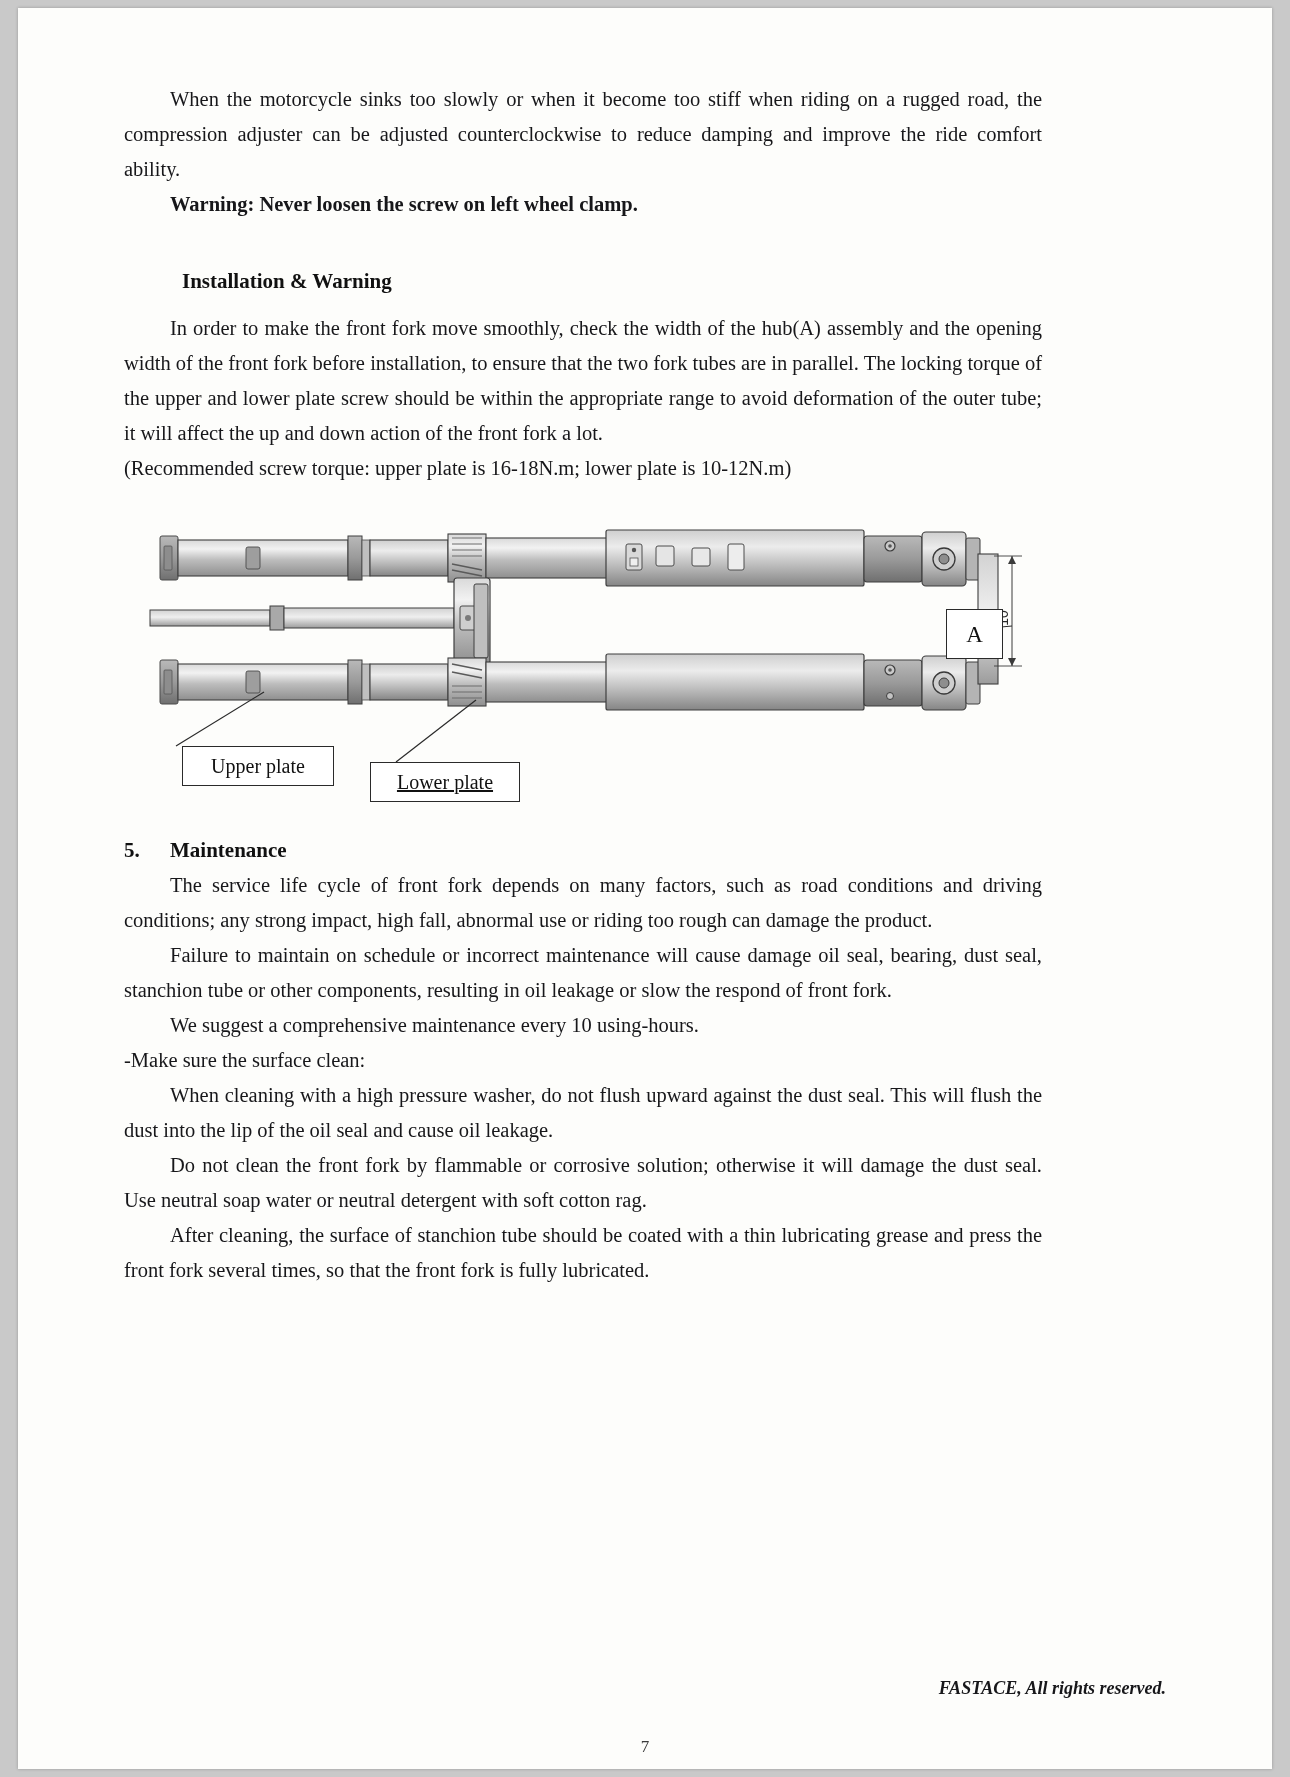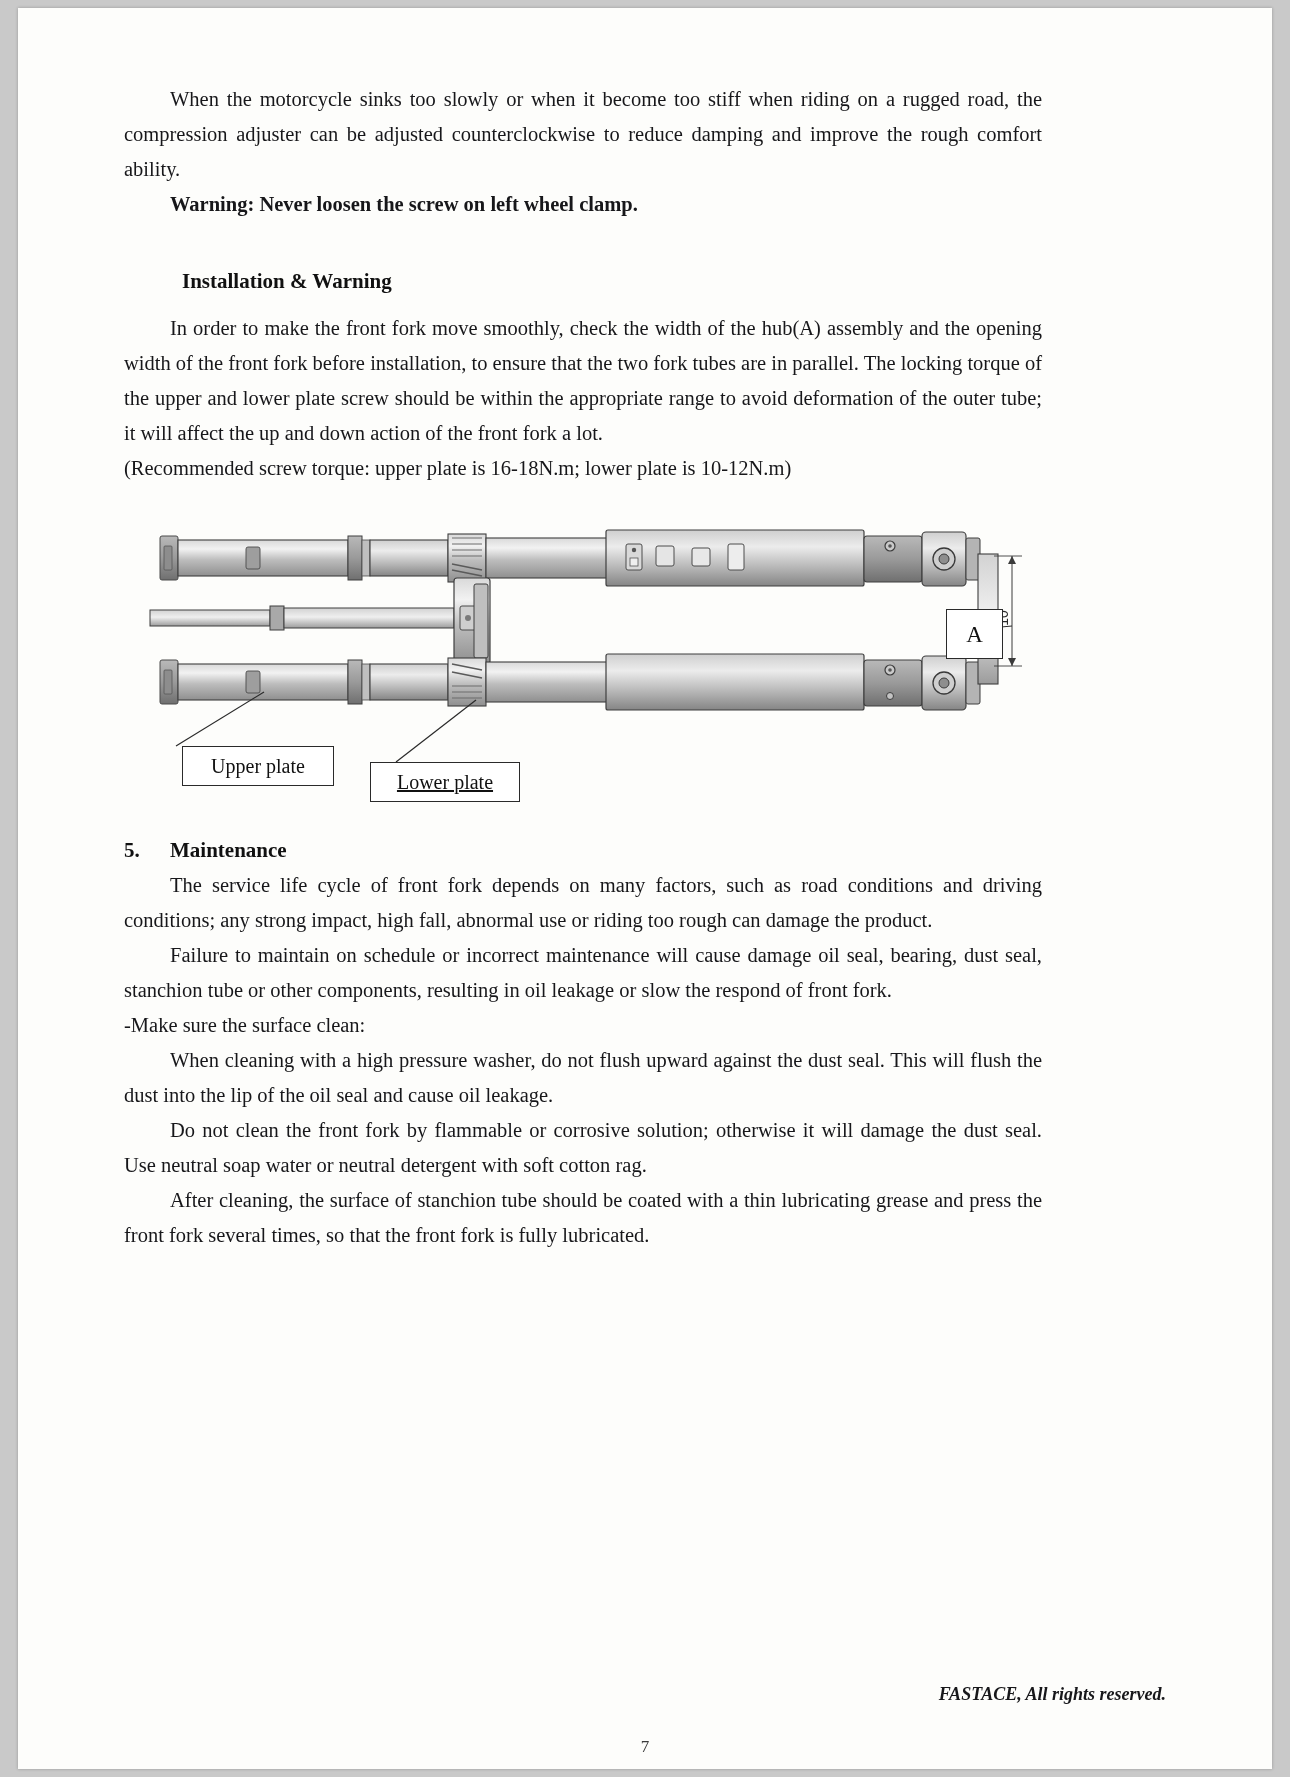--- a/index.html
+++ b/index.html
@@ -112,37 +112,37 @@
     left: 0;
     right: 0;
     text-align: center;
     font-size: 17px;
     color: #3b3b3b;
   }
   .bottom-area {
     position: absolute;
     left: 106px;
     right: 106px;
-    bottom: 64px;
+    bottom: 70px;
     height: 60px;
   }
   .pnum-wrap {
     position: absolute;
     left: 106px;
     right: 106px;
     bottom: 32px;
   }
 </style>
 </head>
 <body>
 
 <div class="page">
   <div class="content">
 
-    <p class="para">When the motorcycle sinks too slowly or when it become too stiff when riding on a rugged road, the compression adjuster can be adjusted counterclockwise to reduce damping and improve the rough comfort ability.</p>
+    <p class="para">When the motorcycle sinks too slowly or when it become too stiff when riding on a rugged road, the compression adjuster can be adjusted counterclockwise to reduce damping and improve the ride comfort ability.</p>
     <p class="para bold">Warning: Never loosen the screw on left wheel clamp.</p>
 
     <div class="spacer-lg"></div>
 
     <p class="heading">Installation &amp; Warning</p>
     <p class="para">In order to make the front fork move smoothly, check the width of the hub(A) assembly and the opening width of the front fork before installation, to ensure that the two fork tubes are in parallel. The locking torque of the upper and lower plate screw should be within the appropriate range to avoid deformation of the outer tube; it will affect the up and down action of the front fork a lot.</p>
     <p class="para noindent">(Recommended screw torque: upper plate is 16-18N.m; lower plate is 10-12N.m)</p>
 
     <div class="figure">
       <div class="fig-inner">
@@ -271,20 +271,21 @@
       </div>
     </div>
 
     <div class="sec-heading">
       <span class="num">5.</span>
       <span class="txt">Maintenance</span>
     </div>
 
     <p class="para">The service life cycle of front fork depends on many factors, such as road conditions and driving conditions; any strong impact, high fall, abnormal use or riding too rough can damage the product.</p>
     <p class="para">Failure to maintain on schedule or incorrect maintenance will cause damage oil seal, bearing, dust seal, stanchion tube or other components, resulting in oil leakage or slow the respond of front fork.</p>
+    <p class="para">We suggest a comprehensive maintenance every 10 using-hours.</p>
     <p class="para noindent">-Make sure the surface clean:</p>
     <p class="para">When cleaning with a high pressure washer, do not flush upward against the dust seal. This will flush the dust into the lip of the oil seal and cause oil leakage.</p>
     <p class="para">Do not clean the front fork by flammable or corrosive solution; otherwise it will damage the dust seal. Use neutral soap water or neutral detergent with soft cotton rag.</p>
     <p class="para">After cleaning, the surface of stanchion tube should be coated with a thin lubricating grease and press the front fork several times, so that the front fork is fully lubricated.</p>
   </div>
 
   <div class="bottom-area">
     <div class="footer-note">FASTACE, All rights reserved.</div>
   </div>
   <div class="pnum-wrap">

